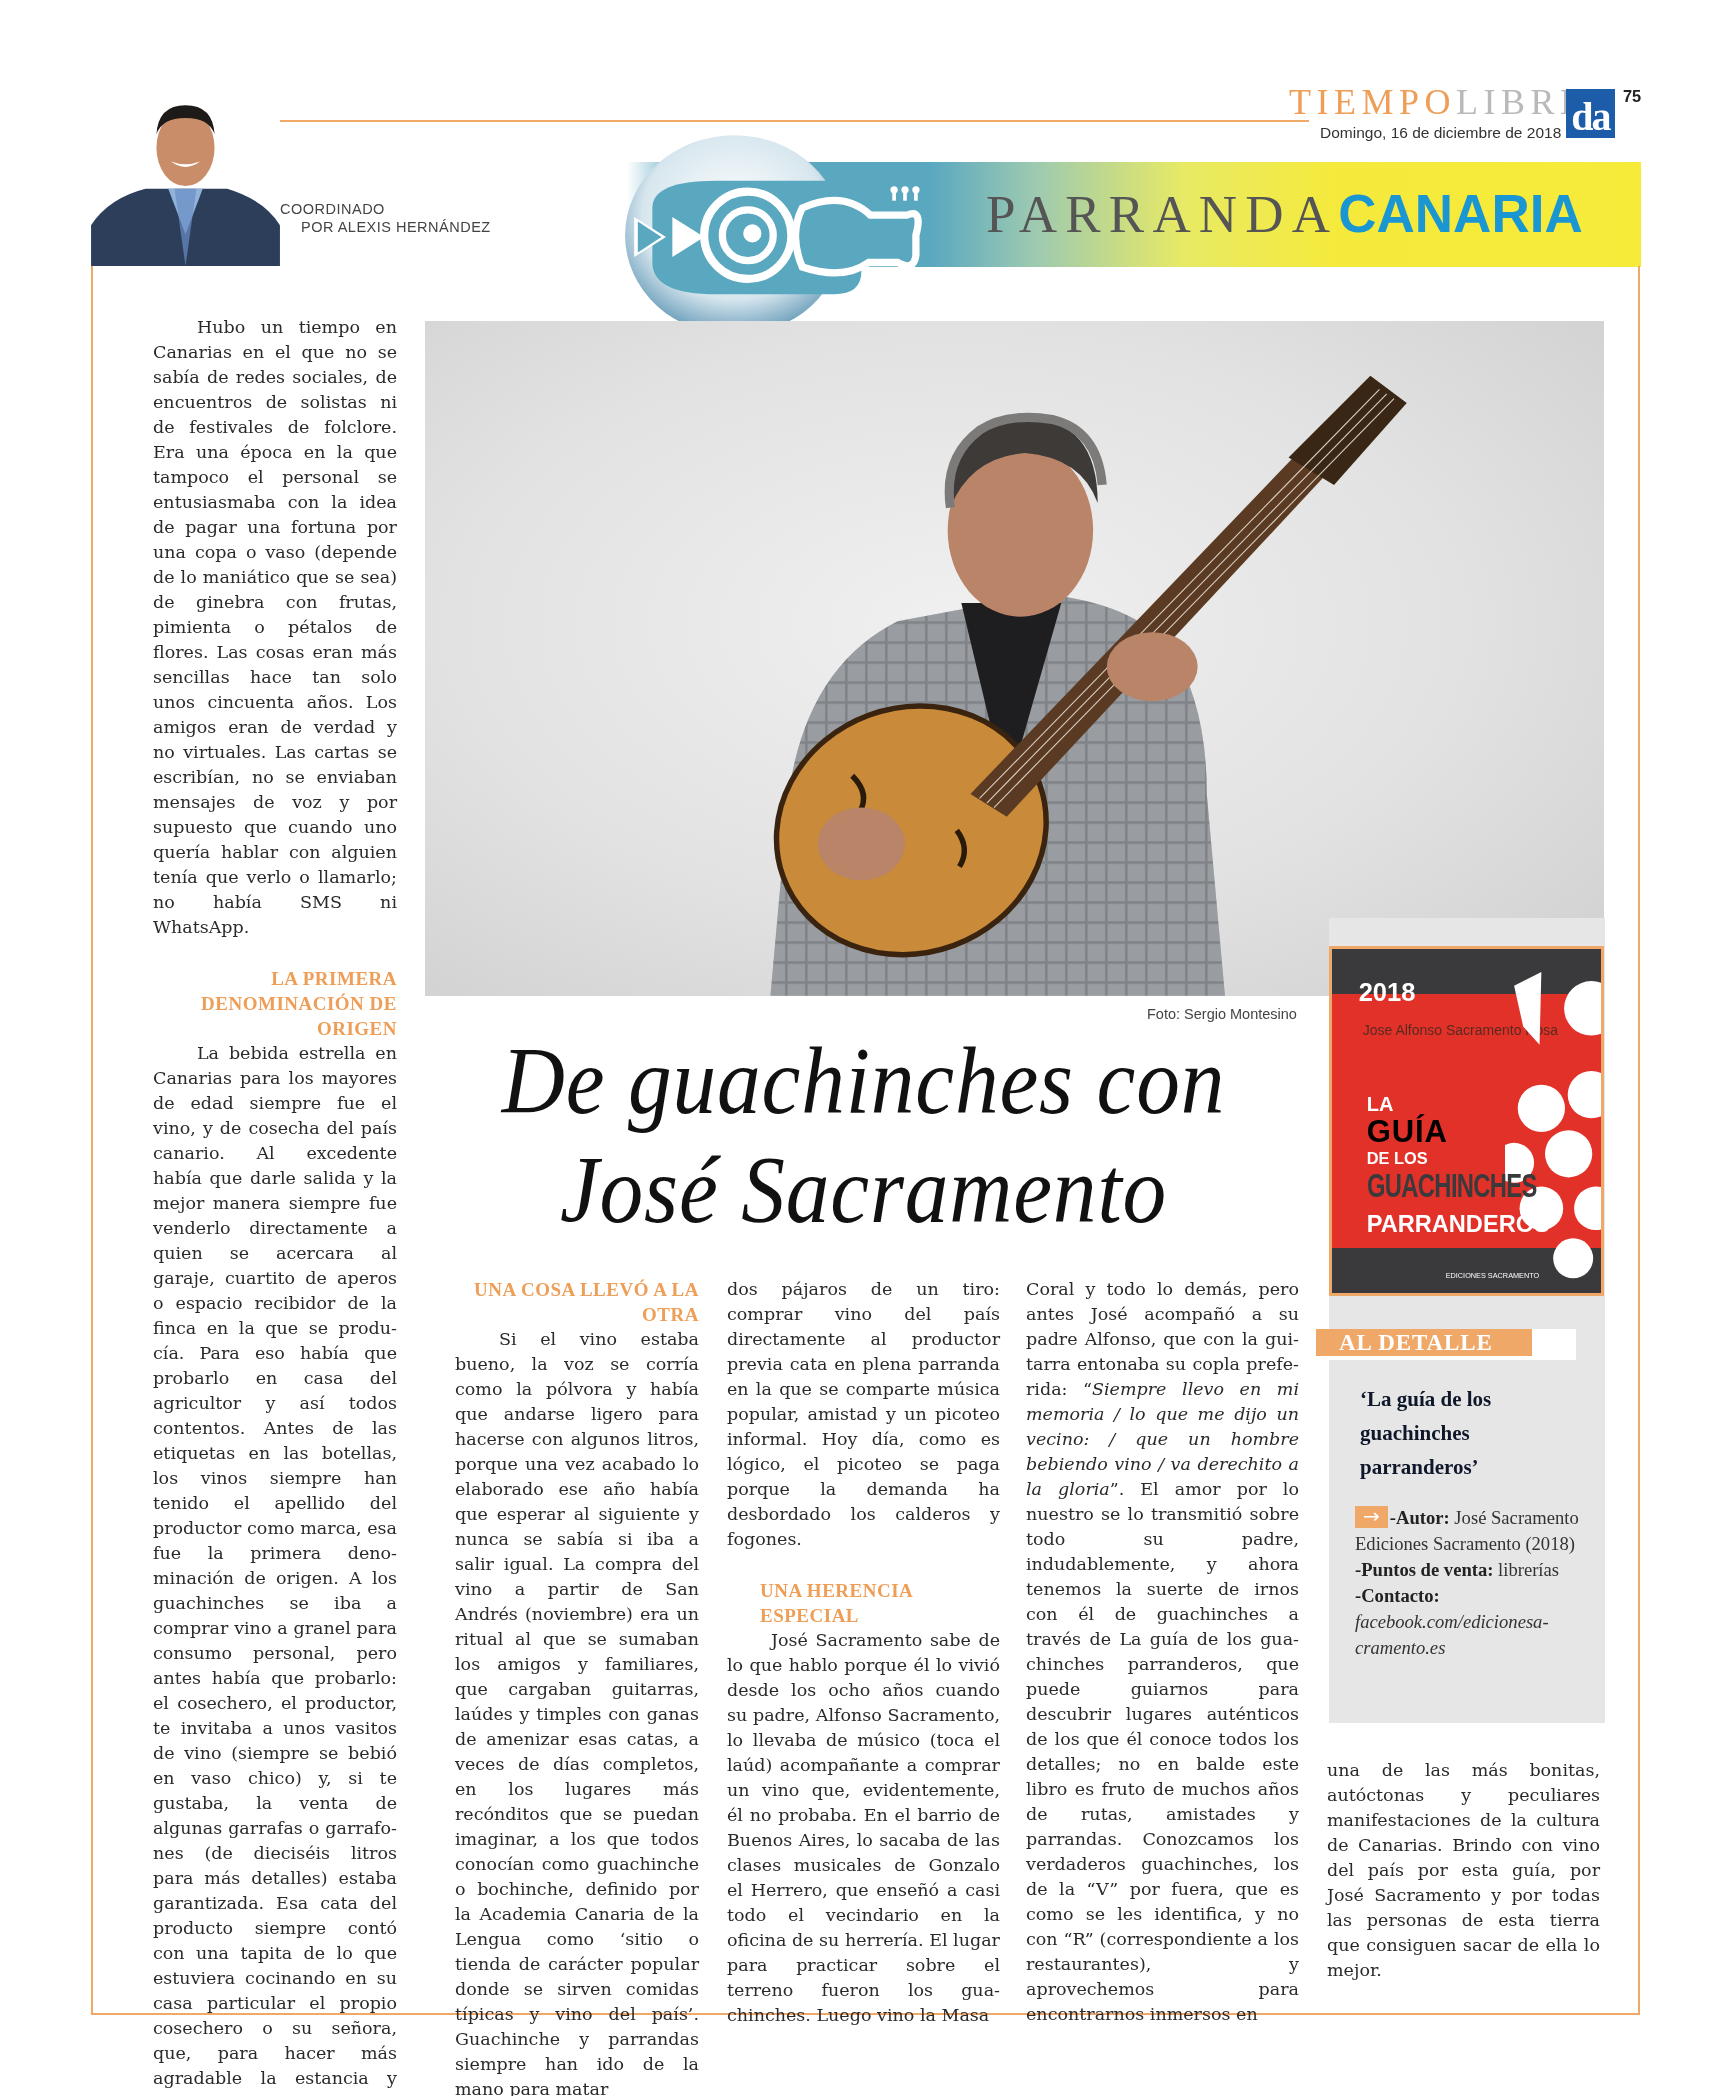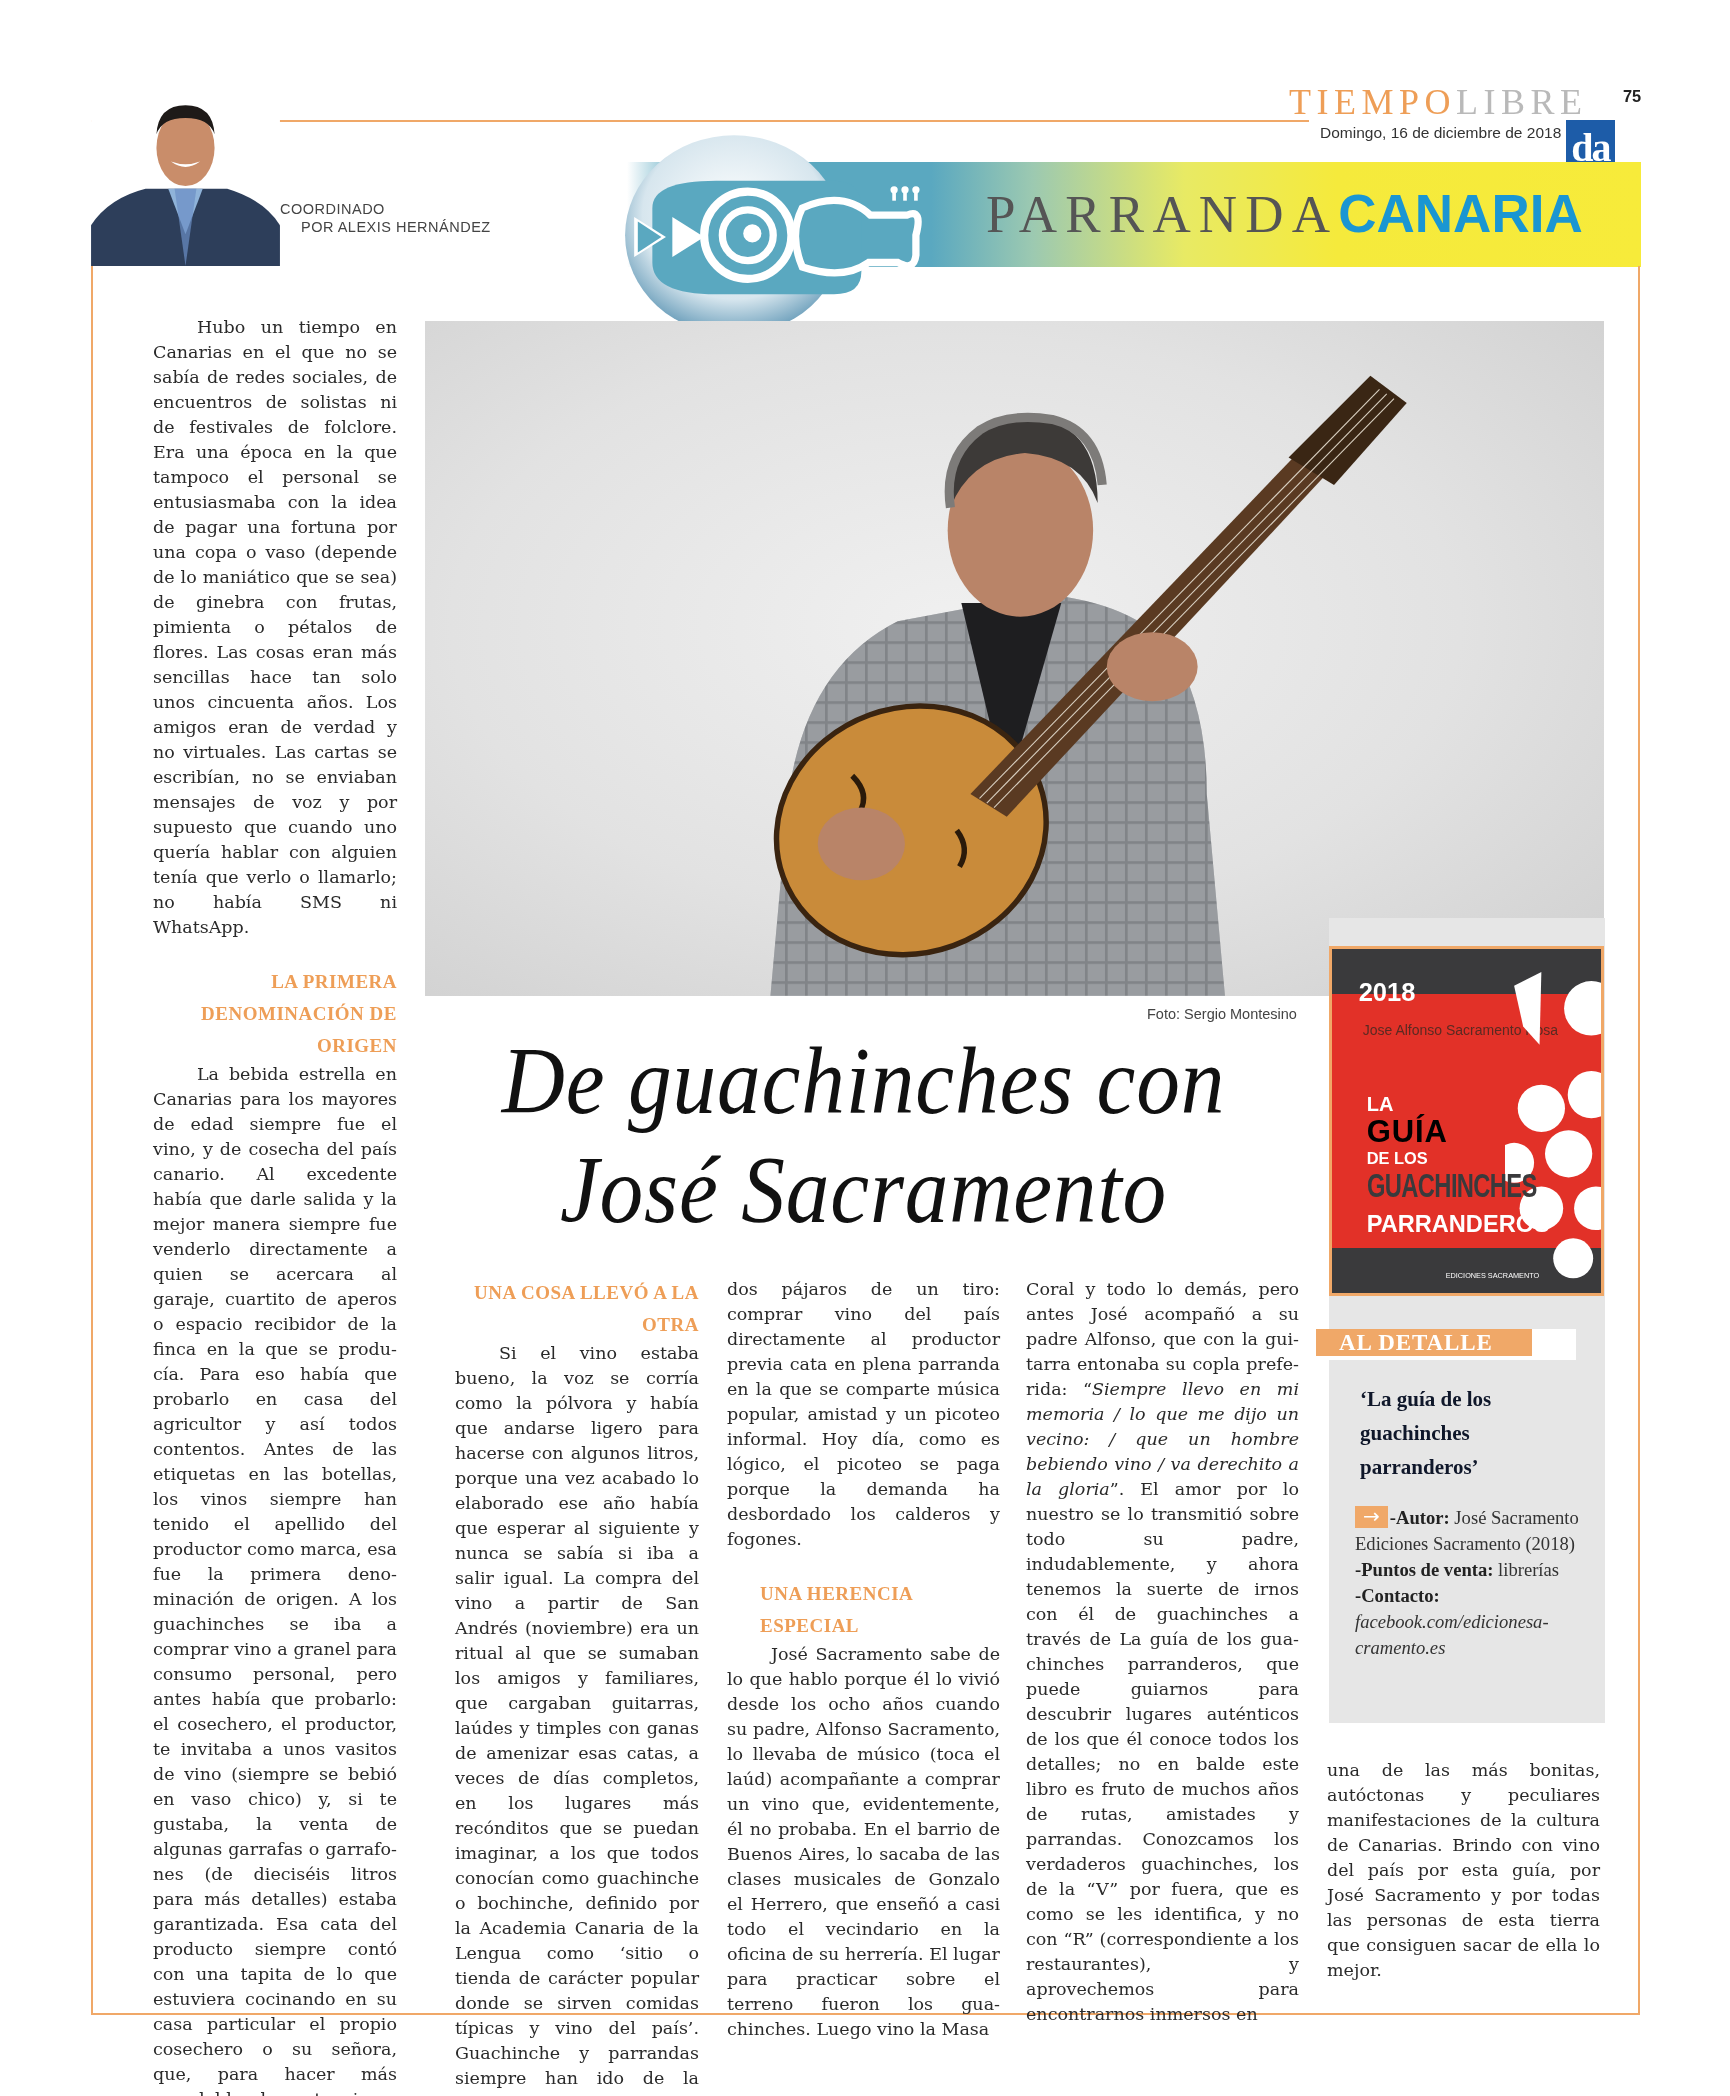--- a/index.html
+++ b/index.html
@@ -4,21 +4,21 @@
 <style>
   html,body{margin:0;padding:0;background:#fff;}
   body{width:1730px;height:2097px;position:relative;overflow:hidden;font-family:"DejaVu Serif",serif;color:#222;}
   .abs{position:absolute;}
   
   .mast-line{left:91px;top:120px;width:1218px;height:1.8px;background:#f0a868;}
   .tiempo{left:1289px;top:84px;font-family:"Liberation Serif",serif;font-size:36px;letter-spacing:5.5px;line-height:36px;}
   .tiempo .t1{color:#ee9e57;}
   .tiempo .t2{color:#b9b9b9;}
   .datestr{left:1320px;top:124px;font-family:"Liberation Sans",sans-serif;font-size:15.5px;color:#333;}
-  .da-logo{left:1566px;top:89px;width:49px;height:49px;background:#1d5ca8;color:#fff;font-family:"Liberation Serif",serif;font-weight:bold;font-size:40px;line-height:56px;text-align:center;letter-spacing:-1.8px;margin-top:31px;}
+  .da-logo{left:1566px;top:89px;width:49px;height:49px;background:#1d5ca8;color:#fff;font-family:"Liberation Serif",serif;font-weight:bold;font-size:40px;line-height:56px;text-align:center;letter-spacing:-1.8px;}
   .pagenum{left:1623px;top:87px;font-family:"Liberation Sans",sans-serif;font-weight:bold;font-size:16.4px;color:#222;}
   
   .author-photo{left:91px;top:98px;width:189px;height:168px;overflow:hidden;}
   .coord{left:280px;top:200px;font-family:"Liberation Sans",sans-serif;font-size:14.5px;color:#444;line-height:18px;letter-spacing:0.5px;}
   
   .banner{left:627px;top:162px;width:1014px;height:105px;background:linear-gradient(90deg,rgba(255,255,255,0) 0%,#5aa8c0 6%,#5aa8c0 30%,#9cc9b1 40%,#e8ea64 55%,#f5ea3c 70%,#f7eb3a 100%);}
   .banner-logo{left:616px;top:135px;width:309px;height:205px;}
   .banner-text{left:986px;top:186px;font-size:53px;line-height:55px;white-space:nowrap;}
   .bt-a{font-family:"Liberation Serif",serif;color:#555;letter-spacing:8.2px;}
   .bt-b{font-family:"Liberation Sans",sans-serif;font-weight:bold;color:#1a96d2;}
@@ -26,21 +26,21 @@
   .frame{left:91px;top:266px;width:1549px;height:1749px;border:2.7px solid #f0a868;border-top:none;box-sizing:border-box;}
   
   .photo{left:425px;top:321px;width:1179px;height:675px;background:radial-gradient(ellipse at 45% 45%,#f0f0f0 0%,#e2e2e2 55%,#cfcfcf 100%);overflow:hidden;}
   .caption{left:1147px;top:1006px;font-family:"Liberation Sans",sans-serif;font-size:14.5px;color:#444;}
   
   .headline{left:427px;top:1027px;width:873px;text-align:center;font-family:"Liberation Serif",serif;font-style:italic;font-size:95px;line-height:109px;color:#111;letter-spacing:0.9px;transform:scaleX(0.92);transform-origin:center top;}
   
   .col{font-family:"DejaVu Serif",serif;font-size:17.5px;line-height:25px;color:#2a2a2a;text-align:justify;hyphens:manual;}
   .col p{margin:0;text-indent:44px;}
   .col p.noind{text-indent:0;}
-  .sub{font-family:"Liberation Serif",serif;font-weight:bold;color:#ee9e57;font-size:19px;line-height:32px;text-align:right;letter-spacing:0.5px;}
+  .sub{font-family:"Liberation Serif",serif;font-weight:bold;color:#ee9e57;font-size:19px;line-height:25px;text-align:right;letter-spacing:0.5px;}
   .sub.left{text-align:left;margin-left:33px;}
   .gap{height:25.5px;}
   .c1{left:153px;top:315px;width:244px;}
   .c2{left:455px;top:1277px;width:244px;}
   .c3{left:727px;top:1277px;width:273px;}
   .c4{left:1026px;top:1277px;width:273px;}
   .c5{left:1327px;top:1758px;width:273px;}
   .col em{font-style:italic;}
   
   .sidebox{left:1329px;top:918px;width:276px;height:805px;background:#e6e6e6;}

